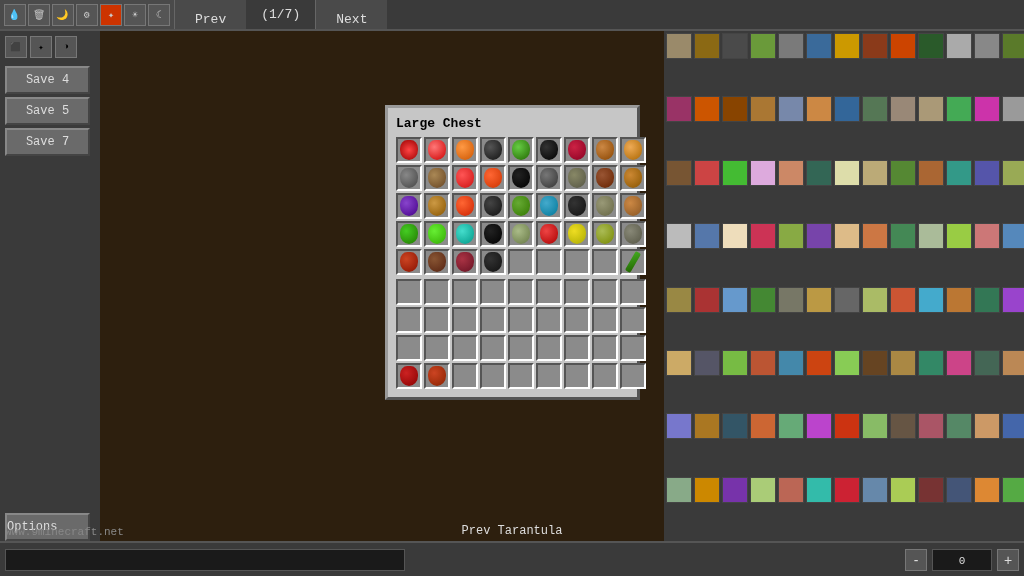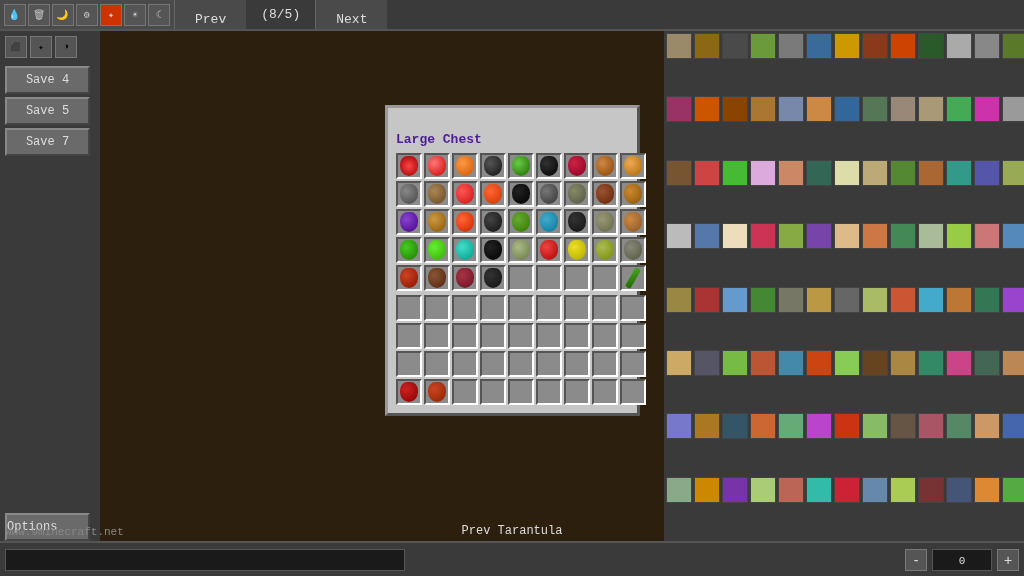--- a/index.html
+++ b/index.html
@@ -150,24 +150,23 @@
       width: 255px;
       background: #c6c6c6;
       border: 3px solid #999;
       border-right-color: #555;
       border-bottom-color: #555;
       padding: 8px;
     }
 
     .chest-title {
       font-size: 13px;
-      color: #4c1d95;
+      color: #000000;
       margin-bottom: 6px;
       font-weight: bold;
-      margin-top: 16px;
     }
 
     .grid-container {
       display: grid;
       grid-template-columns: repeat(9, 26px);
       gap: 2px;
       margin-bottom: 4px;
     }
 
     .inventory-title {
@@ -312,21 +311,21 @@
     <div class="top-icon">🗑</div>
     <div class="top-icon">🌙</div>
     <div class="top-icon">⚙</div>
     <div class="top-icon" style="background:#cc3300;">✦</div>
     <div class="top-icon">☀</div>
     <div class="top-icon">☾</div>
     <div class="top-icon" style="margin-top:26px; position:absolute; top:28px; left:4px;">🔴</div>
   </div>
   <div class="nav-buttons">
     <button class="nav-btn">Prev</button>
-    <div class="page-indicator">(8/5)</div>
+    <div class="page-indicator">(1/7)</div>
     <button class="nav-btn">Next</button>
   </div>
 </div>
 
 <div class="left-sidebar">
   <div class="left-icons-row">
     <div class="left-icon" style="color:#cc3300;">⬛</div>
     <div class="left-icon">✦</div>
     <div class="left-icon">◑</div>
   </div>

